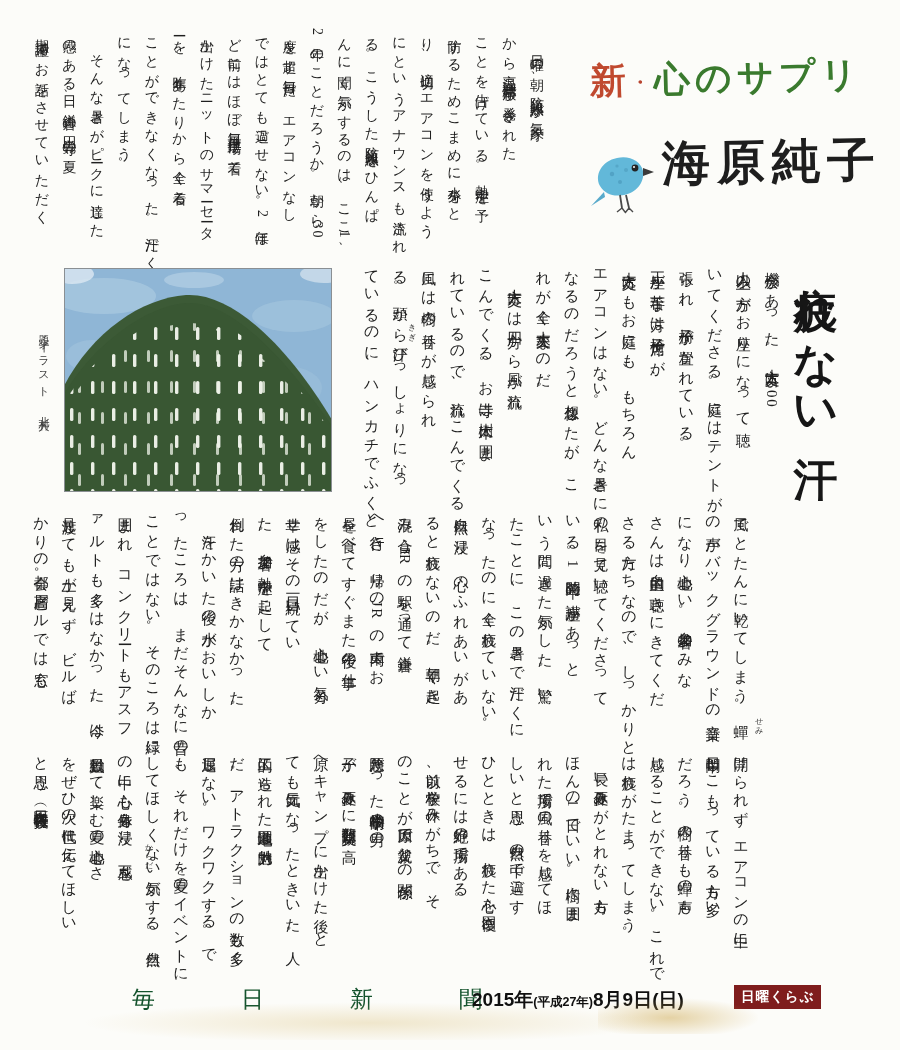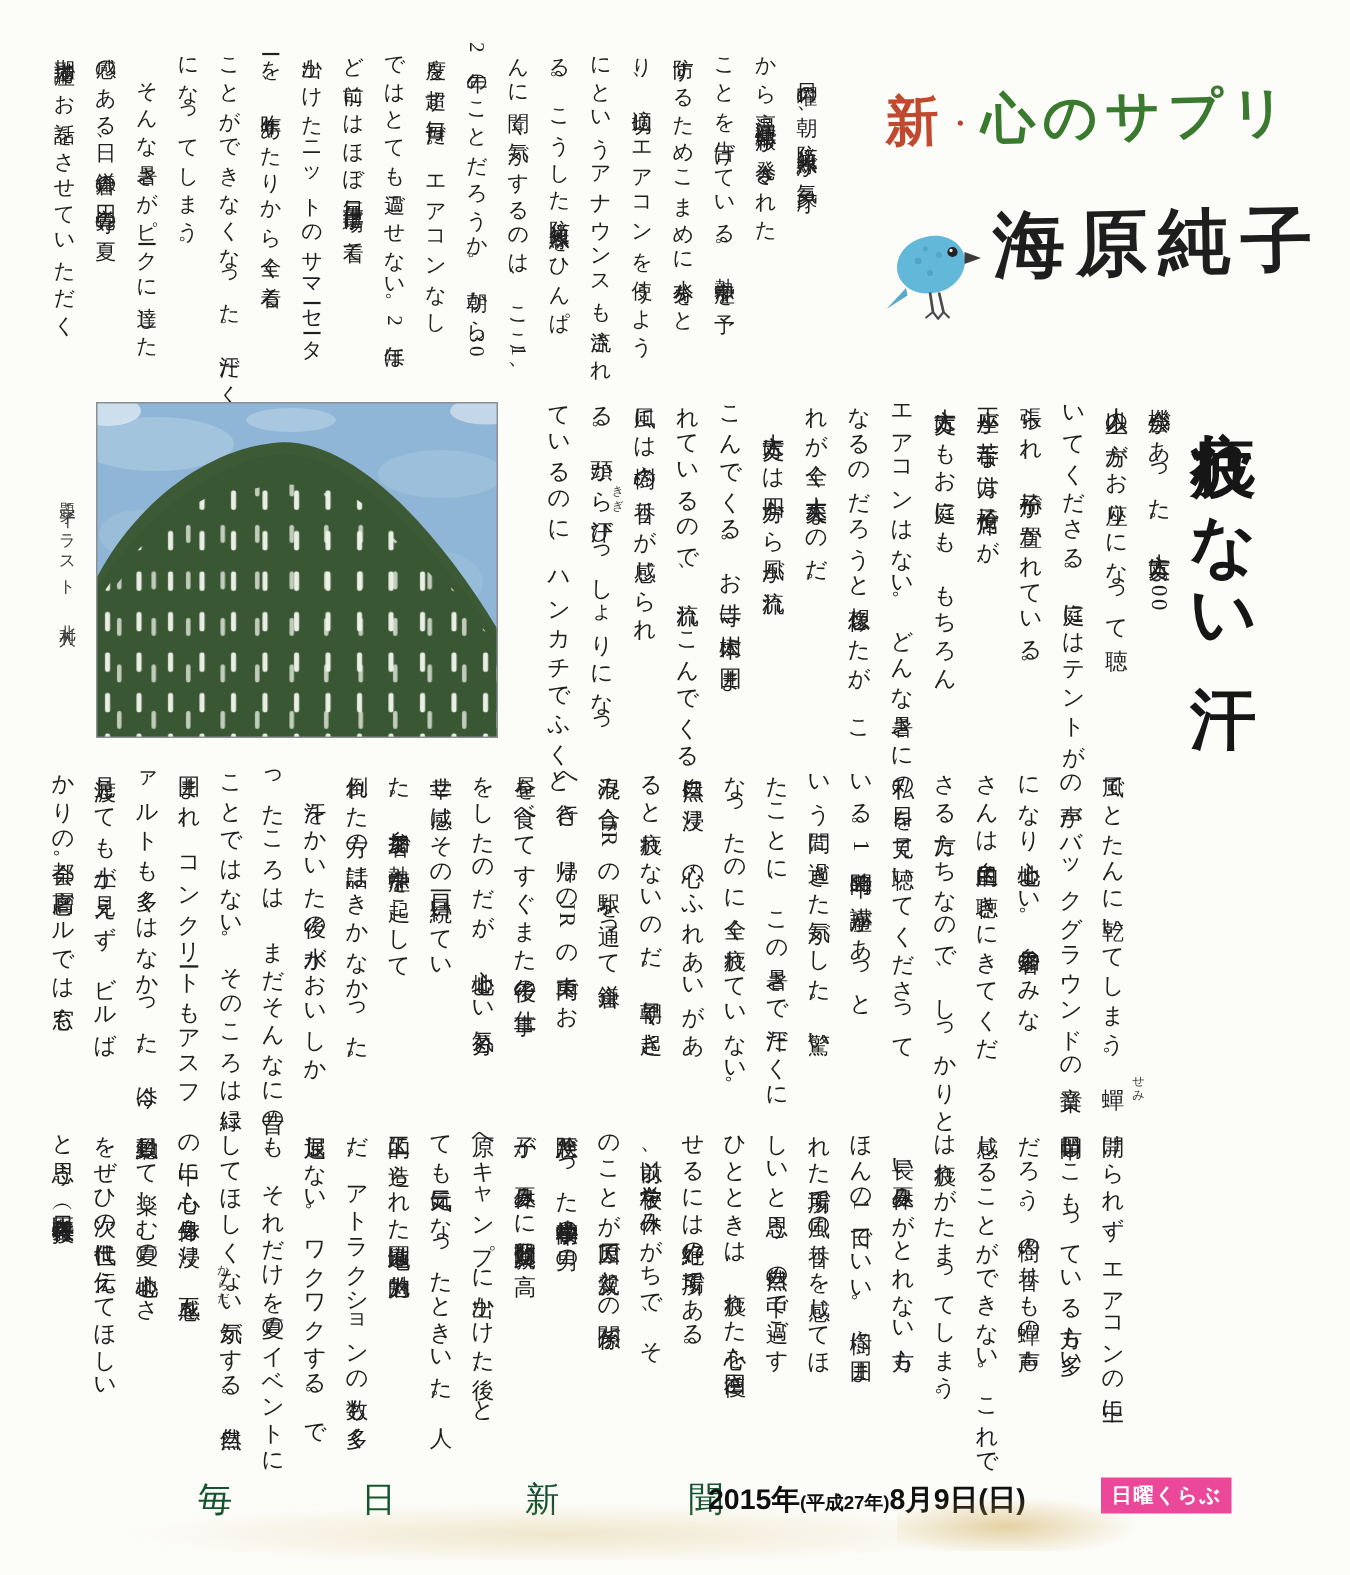--- a/index.html
+++ b/index.html
@@ -69,21 +69,21 @@
     position:absolute;left:132px;top:6px;white-space:nowrap;
     font-size:23px;font-weight:400;letter-spacing:86px;color:#14532d;
   }
   .footer-date{
     position:absolute;left:472px;top:9px;white-space:nowrap;
     font-family:"Liberation Sans", sans-serif;font-weight:700;font-size:19px;color:#101010;
   }
   .footer-date .era{font-size:12.5px;}
   .badge{
     position:absolute;left:734px;top:7px;
-    background:#ec4899;color:#ffffff;
+    background:#7f1d1d;color:#ffffff;
     font-family:"Liberation Sans", sans-serif;font-weight:700;
     font-size:13.5px;letter-spacing:1px;padding:3px 7px;
   }
   .stain1{
     position:absolute;left:80px;top:1002px;width:580px;height:38px;
     background:radial-gradient(ellipse at 50% 55%, rgba(216,190,120,0.35), rgba(216,190,120,0) 70%);
   }
   .stain2{
     position:absolute;left:598px;top:998px;width:160px;height:36px;
     background:radial-gradient(ellipse at 45% 55%, rgba(205,168,80,0.5), rgba(205,168,80,0) 72%);

